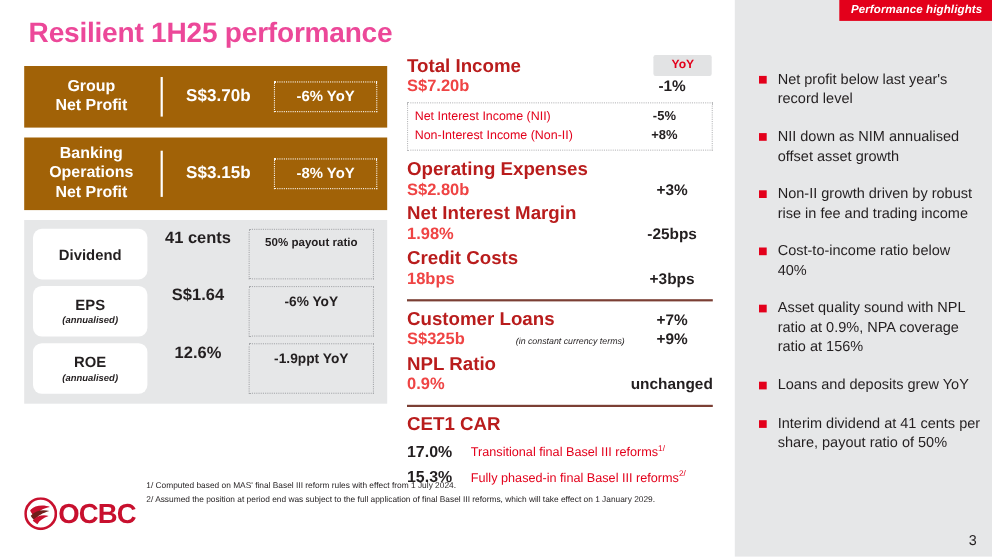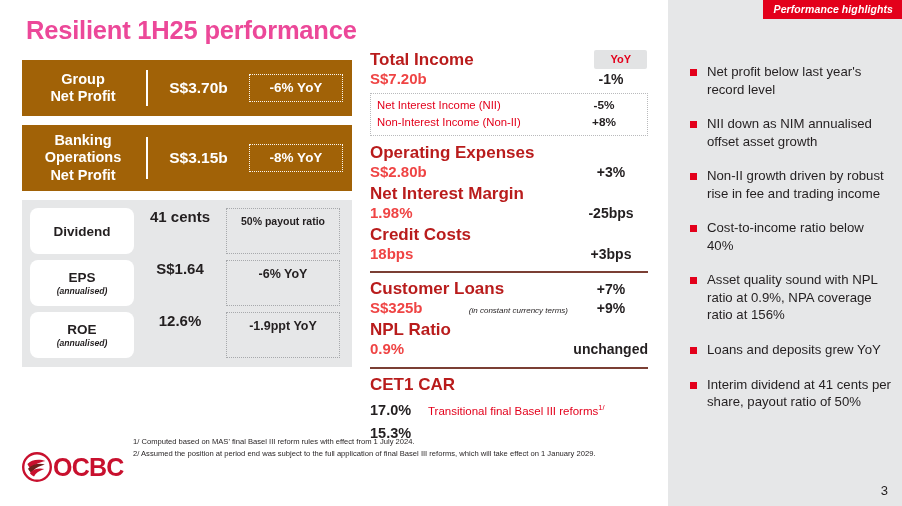--- a/index.html
+++ b/index.html
@@ -314,20 +314,23 @@
     <div class="m-block">
       <div class="m-head">CET1 CAR</div>
       <div class="cet-row">
         <span class="cet-val">17.0%</span>
         <span class="cet-desc">
           <span>Transitional final Basel III reforms</span><sup>1/</sup>
         </span>
       </div>
       <div class="cet-row">
         <span class="cet-val">15.3%</span>
+        <span class="cet-desc">
+          <span>Fully phased-in final Basel III reforms</span><sup>2/</sup>
+        </span>
       </div>
     </div>
 
   </div>
 
   <div class="right-panel">
     <div class="tab-badge">Performance highlights</div>
 
     <div class="highlights">
       <div class="hl-item">

